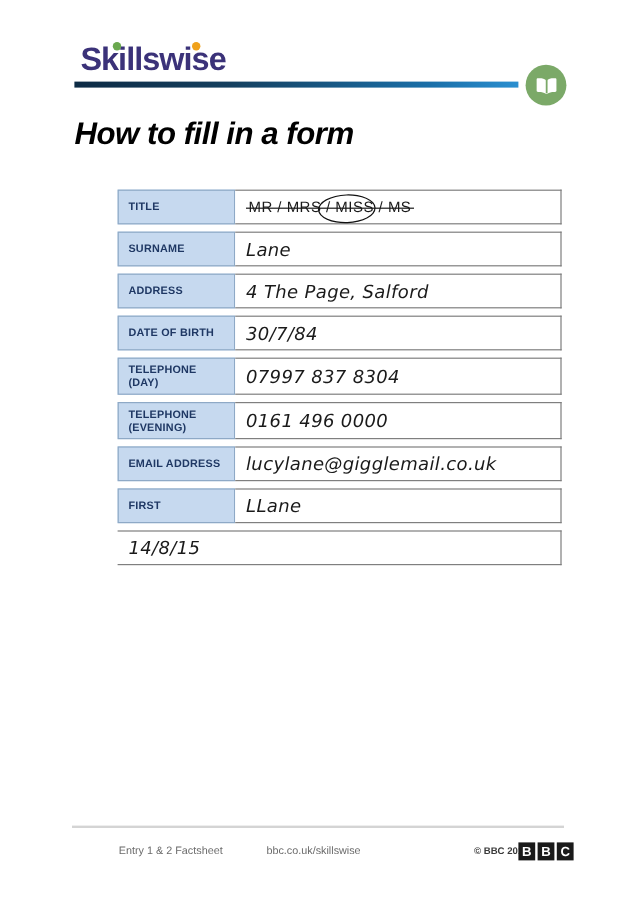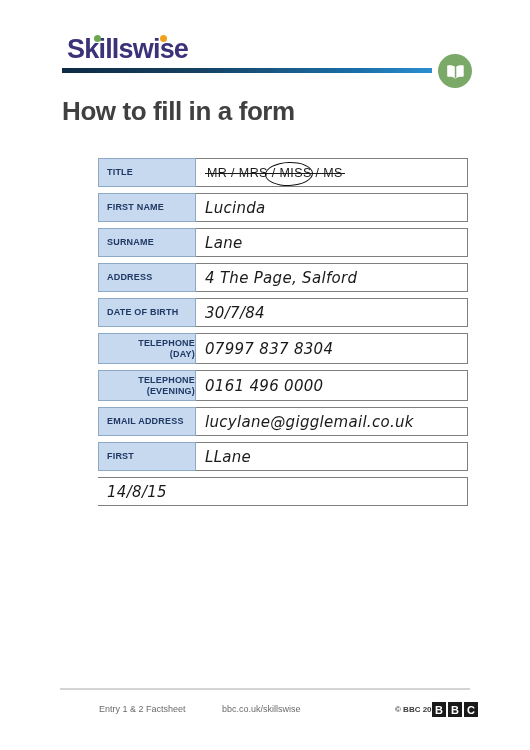--- a/index.html
+++ b/index.html
@@ -72,39 +72,40 @@
     align-items: center;
     justify-content: center;
   }
 
   .doc-title {
     position: absolute;
     left: 62px;
     top: 96px;
     font-size: 26px;
     font-weight: bold;
-    color: #404040;
+    color: #000000;
     letter-spacing: -0.4px;
+    font-style: italic;
   }
 
   
   .form {
     position: absolute;
     left: 74px;
     top: 158px;
     width: 394px;
   }
   .form-row {
     display: flex;
     align-items: stretch;
     margin-bottom: 6px;
     height: 29px;
     padding-left: 24px;
   }
-  .form-row.tall { height: 31px; text-align: right; }
+  .form-row.tall { height: 31px; }
 
   .cell-label {
     width: 98px;
     flex: 0 0 98px;
     background: #c6d9ef;
     border: 1px solid #8ea9c6;
     box-sizing: border-box;
     color: #1f3864;
     font-size: 9px;
     font-weight: bold;
@@ -240,28 +241,20 @@
       </div>
       <div class="cell-value">
         <span class="title-options">
           <span>MR / MRS / MISS / MS</span>
           <span class="strike"></span>
           <span class="circle-mark"></span>
         </span>
       </div>
     </div>
 
-    <div class="form-row">
-      <div class="cell-label">
-        <span>FIRST NAME</span>
-      </div>
-      <div class="cell-value">
-        <span class="hand">Lucinda</span>
-      </div>
-    </div>
 
     <div class="form-row">
       <div class="cell-label">
         <span>SURNAME</span>
       </div>
       <div class="cell-value">
         <span class="hand">Lane</span>
       </div>
     </div>
 

